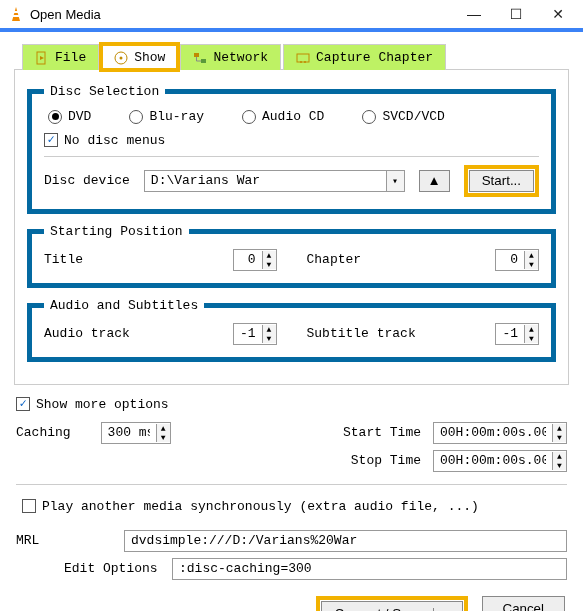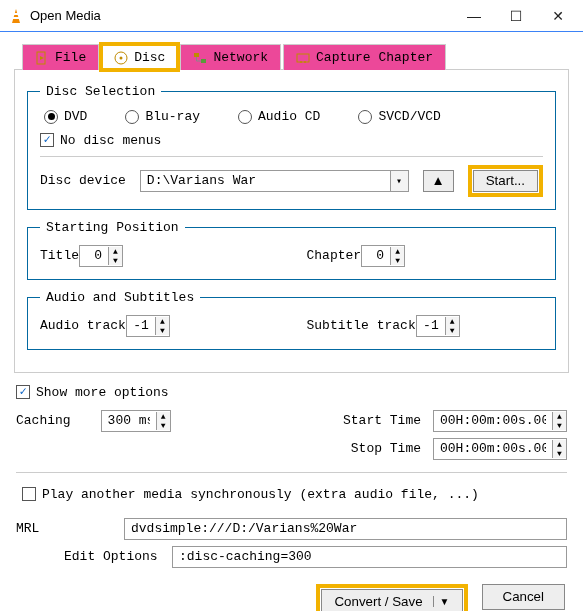--- a/index.html
+++ b/index.html
@@ -11,21 +11,21 @@
     color: #000;
     width: 583px;
     height: 611px;
     overflow: hidden;
   }
   .titlebar {
     display: flex;
     align-items: center;
     height: 32px;
     padding: 0 4px 0 8px;
-    border-bottom: 1px solid #3b82f6;
+    border-bottom: 4px solid #3b82f6;
   }
   .titlebar .title {
     flex: 1;
     font-family: Arial, sans-serif;
     font-size: 13px;
     padding-left: 6px;
   }
   .winbtn {
     width: 42px;
     height: 30px;
@@ -45,36 +45,36 @@
     gap: 2px;
     margin: 4px 0 0 8px;
   }
   .tab {
     display: flex;
     align-items: center;
     gap: 6px;
     padding: 5px 12px;
     border: 1px solid #ccc;
     border-bottom: none;
-    background: #ec4899;
+    background: #bef264;
     position: relative;
   }
   .tab.active { background: #fff; z-index: 2; }
   .tab.highlight {
     outline: 4px solid #f2b200;
     outline-offset: -2px;
   }
   .tab-icon { width:14px; height:14px; display:inline-flex; align-items:center; justify-content:center; }
   .panel {
     border: 1px solid #ccc;
     margin-top: -1px;
     padding: 10px 12px 12px 12px;
   }
   fieldset {
-    border: 1px solid #0369a1;
+    border: 5px solid #0369a1;
     margin: 4px 0 10px 0;
     padding: 10px 12px 12px 12px;
   }
   legend { padding: 0 6px; }
   .row { display: flex; align-items: center; gap: 14px; }
   .radio-row { display: flex; gap: 38px; padding: 0 4px 8px 4px; }
   .radio, .check { display: inline-flex; align-items: center; gap: 6px; }
   .radiobox, .checkbox {
     width: 14px; height: 14px; border: 1px solid #555; display:inline-flex; align-items:center; justify-content:center;
   }
@@ -101,21 +101,21 @@
   .hl-box { border:4px solid #f2b200; display:inline-flex; padding:1px; }
   .grid2 { display:grid; grid-template-columns: 1fr 1fr; gap: 10px 30px; align-items:center; }
   .lbl { white-space:nowrap; }
   .more-area { padding: 4px 2px 0 2px; }
   .field-row { display:flex; align-items:center; gap:8px; margin:6px 0; }
   .text-input { flex:1; border:1px solid #999; height:22px; padding:0 6px; font-family:inherit; font-size:13px; }
   .footer { display:flex; justify-content:flex-end; gap:14px; padding: 10px 4px 0 0; }
   .spin.narrow input { width:28px; }
   .spin.mid input { width:54px; }
   .spin.wide input { width:118px; }
-  .pair { display:flex; align-items:center; }
+  .pair { display:flex; align-items:center; justify-content:space-between; }
   .right-col { display:flex; flex-direction:column; gap:6px; align-items:flex-end; }
   .right-col .pair { gap:12px; }
 </style>
 </head>
 <body>
 
 <div class="titlebar">
   <span class="cone">
     <svg viewBox="0 0 16 16">
         <polygon points="8,1 12,15 4,15" fill="#f28a00"></polygon>
@@ -140,21 +140,21 @@
         </span>
       <span>File</span>
     </div>
     <div class="tab active highlight">
       <span class="tab-icon">
           <svg viewBox="0 0 14 14">
             <circle cx="7" cy="7" r="6" fill="none" stroke="#c08a00"></circle>
             <circle cx="7" cy="7" r="1.5" fill="#c08a00"></circle>
           </svg>
         </span>
-      <span>Disc</span>
+      <span>Show</span>
     </div>
     <div class="tab">
       <span class="tab-icon">
           <svg viewBox="0 0 14 14">
             <rect x="1" y="2" width="5" height="4" fill="#c08a00"></rect>
             <rect x="8" y="8" width="5" height="4" fill="#5a9a3a"></rect>
             <path d="M3.5 6 V10 H8" fill="none" stroke="#888"></path>
           </svg>
         </span>
       <span>Network</span>

